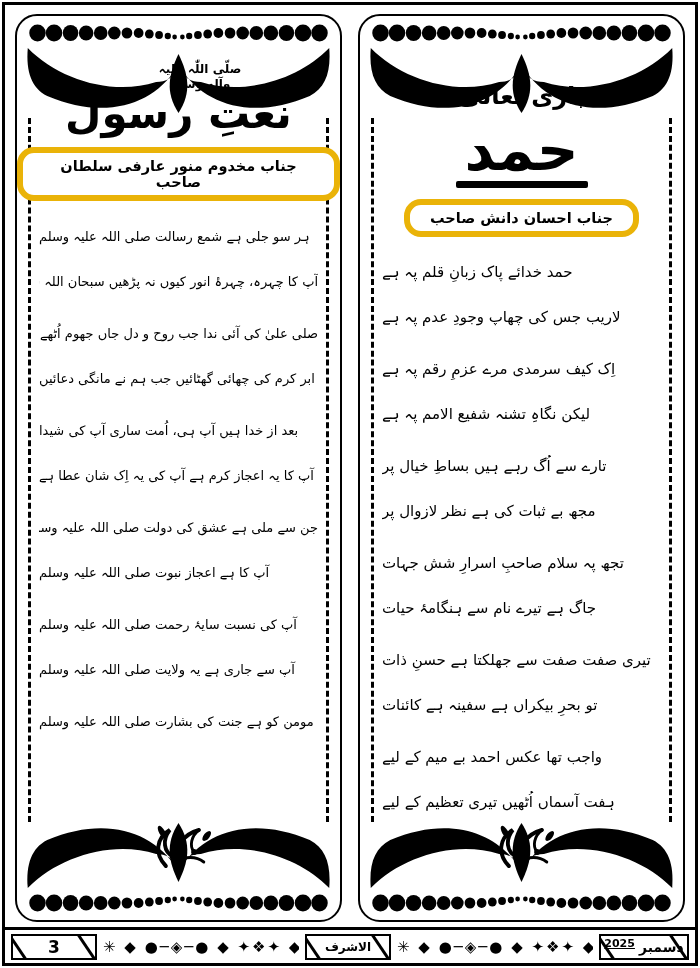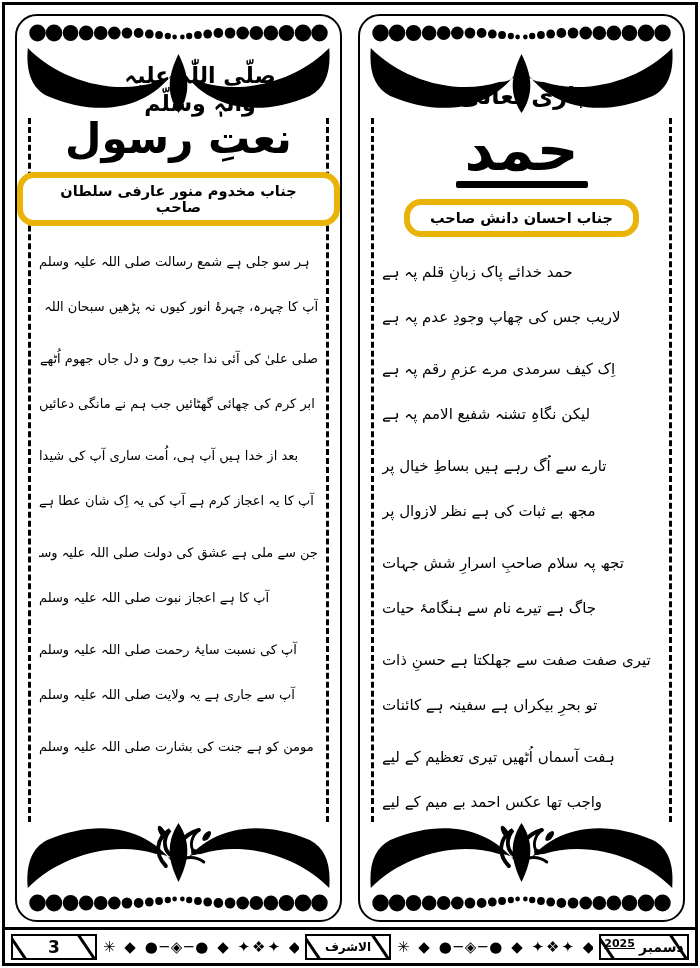--- a/index.html
+++ b/index.html
@@ -10,21 +10,21 @@
   .columns{flex:1;min-height:0;display:flex;direction:rtl;gap:16px;padding:9px 10px 5px;}
   .column{flex:1;position:relative;border:2.5px solid #000;border-radius:22px;overflow:hidden;background:#fff;}
   .orn{position:absolute;left:3px;right:3px;width:calc(100% - 6px);height:104px;pointer-events:none;}
   .orn.top{top:2px;}
   .orn.bottom{bottom:2px;}
   .rails{position:absolute;left:11px;right:11px;top:102px;bottom:98px;border-left:3.5px dashed #000;border-right:3.5px dashed #000;pointer-events:none;}
 
   .colhead{position:relative;z-index:2;text-align:center;direction:rtl;}
   .kicker{font-weight:bold;}
   .hamd .kicker{margin-top:66px;font-size:24px;letter-spacing:0;}
-  .naat .kicker{margin-top:46px;font-size:22px;line-height:1.25;padding-left:43px;}
+  .naat .kicker{margin-top:46px;font-size:12px;line-height:1.25;padding-left:43px;}
   .kicker .k2:empty{display:none;}
   .kicker span{display:block;}
   .title{margin:10px 0 0;font-weight:bold;line-height:1.05;}
   .hamd .title{font-size:58px;}
   .naat .title{font-size:42px;margin-top:0;}
   .title-bar{width:132px;height:7px;background:#000;border-radius:2px;margin:0 auto;}
   .author{display:inline-block;border:6px solid #eab308;border-radius:17px;padding:5px 20px;font-size:14.5px;font-weight:bold;margin-top:11px;background:#fff;}
 
   .verses{list-style:none;margin:13px 0 0;padding:0 22px;position:relative;z-index:2;direction:rtl;}
   .verse{height:45px;line-height:45px;text-align:left;white-space:nowrap;overflow:hidden;}
@@ -116,22 +116,22 @@
         <li class="verse">حمد خدائے پاک زبانِ قلم پہ ہے</li>
         <li class="verse">لاریب جس کی چھاپ وجودِ عدم پہ ہے</li>
         <li class="verse">اِک کیف سرمدی مرے عزمِ رقم پہ ہے</li>
         <li class="verse">لیکن نگاہِ تشنہ شفیع الامم پہ ہے</li>
         <li class="verse">تارے سے اُگ رہے ہیں بساطِ خیال پر</li>
         <li class="verse">مجھ بے ثبات کی ہے نظر لازوال پر</li>
         <li class="verse">تجھ پہ سلام صاحبِ اسرارِ شش جہات</li>
         <li class="verse">جاگ ہے تیرے نام سے ہنگامۂ حیات</li>
         <li class="verse">تیری صفت صفت سے جھلکتا ہے حسنِ ذات</li>
         <li class="verse">تو بحرِ بیکراں ہے سفینہ ہے کائنات</li>
+        <li class="verse">واجب تھا عکس احمد بے میم کے لیے</li>
         <li class="verse">ہفت آسماں اُٹھیں تیری تعظیم کے لیے</li>
-        <li class="verse">واجب تھا عکس احمد بے میم کے لیے</li>
       </ul>
       <svg class="orn bottom" viewBox="0 0 326 104" preserveAspectRatio="none">
         <g transform="translate(0,104) scale(1,-1)">
             <use href="#dots"></use>
             <use href="#curtain"></use>
           </g>
         <use href="#flourish"></use>
       </svg>
     </section>
 

